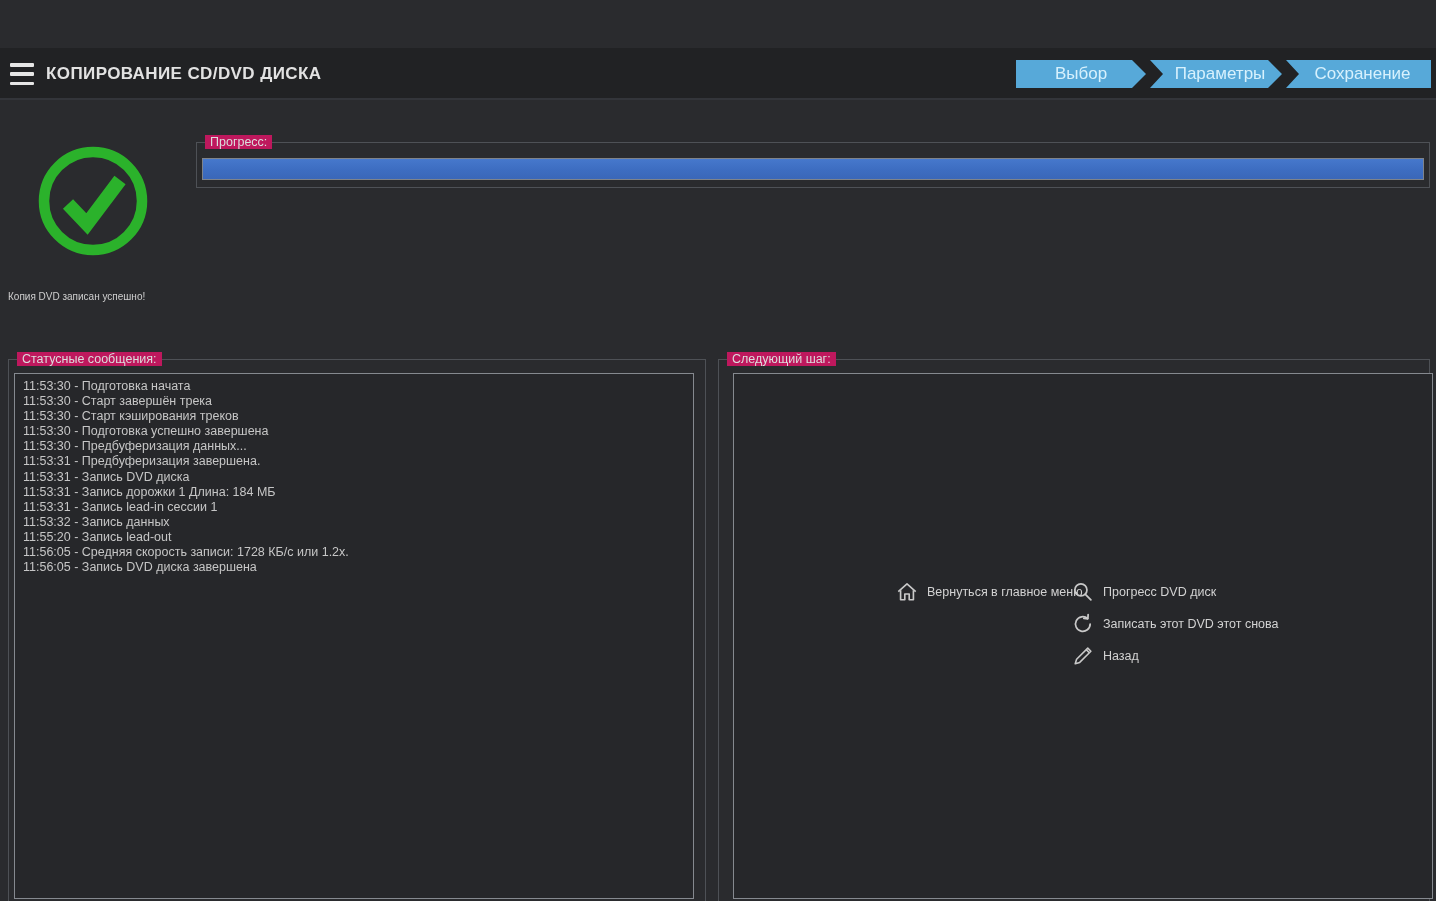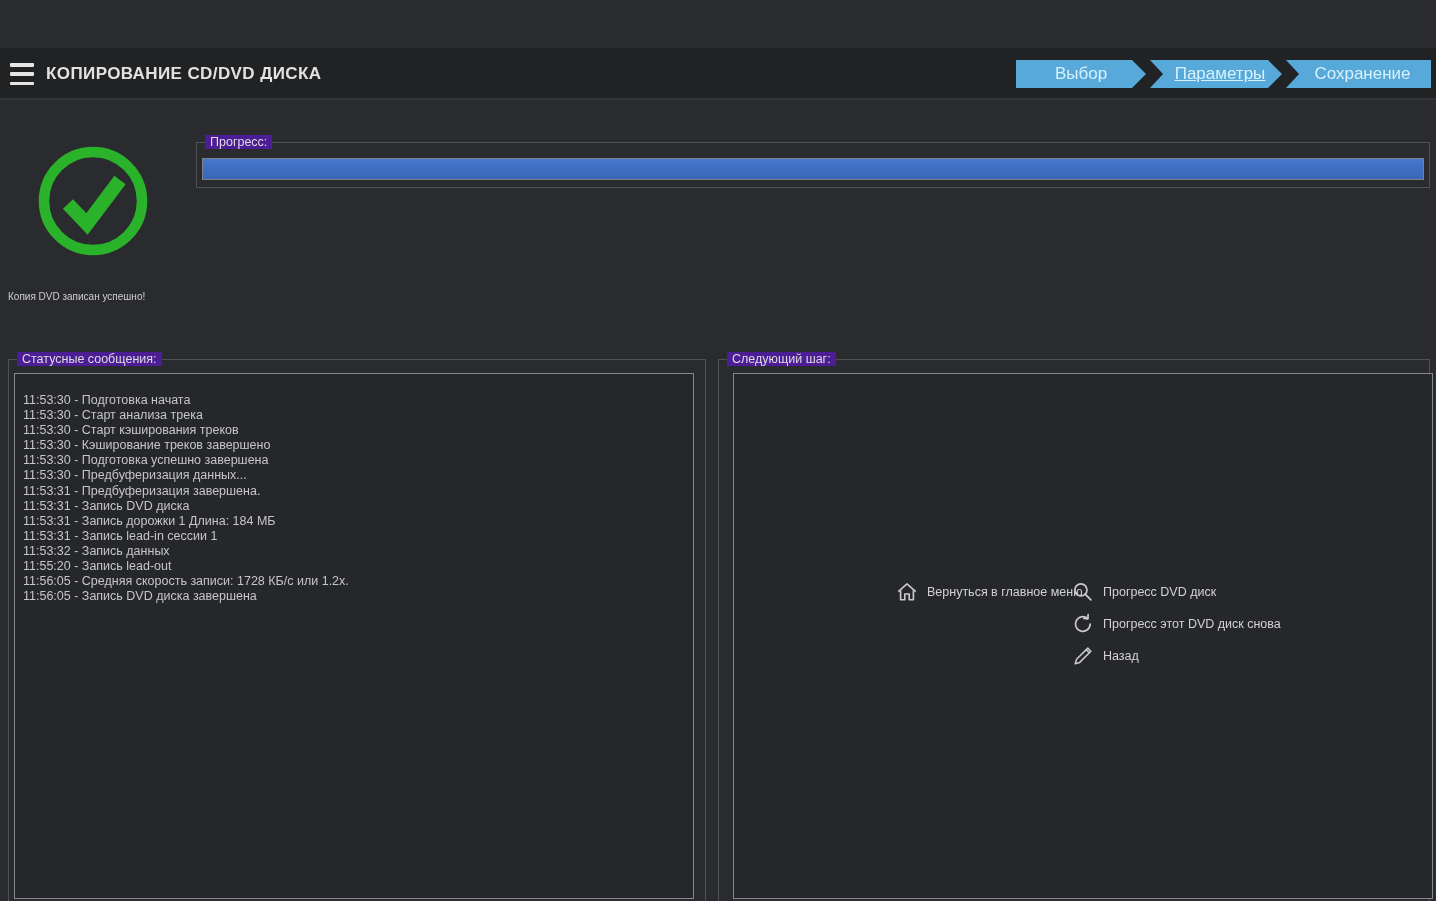--- a/index.html
+++ b/index.html
@@ -13,45 +13,45 @@
   .hamburger { position:absolute; left:10px; top:15px; width:24px; height:22px;
                display:flex; flex-direction:column; justify-content:space-between; cursor:pointer; }
   .hamburger span { display:block; height:3.5px; background:#e6e6e6; border-radius:1px; }
   .page-title { position:absolute; left:46px; top:16px; font-size:17px; font-weight:600;
                 color:#e2e2e2; letter-spacing:0.4px; }
   .steps { position:absolute; right:5px; top:12px; display:flex; }
   .step { height:28px; background:#57a9d9; color:#d7f1fd; font-size:17px;
           display:flex; align-items:center; justify-content:center; cursor:pointer; }
   .step-first { width:130px; clip-path:polygon(0 0,calc(100% - 14px) 0,100% 50%,calc(100% - 14px) 100%,0 100%); }
   .step-mid   { width:132px; margin-left:4px; padding-left:8px;
-          clip-path:polygon(0 0,calc(100% - 14px) 0,100% 50%,calc(100% - 14px) 100%,0 100%,13px 50%);text-decoration:underline; }
+          clip-path:polygon(0 0,calc(100% - 14px) 0,100% 50%,calc(100% - 14px) 100%,0 100%,13px 50%); }
   .step-last  { width:145px; margin-left:4px; padding-left:8px;
           clip-path:polygon(0 0,100% 0,100% 100%,0 100%,13px 50%); }
 
   
   .groupbox { position:absolute; border:1px solid #4e5156; }
-  .gb-label { position:absolute; top:-8px; left:8px; background:#4c1d95; padding:0 5px;
+  .gb-label { position:absolute; top:-8px; left:8px; background:#be185d; padding:0 5px;
               font-size:12.5px; color:#dcdcdc; white-space:nowrap; }
   .innerbox { position:absolute; border:1px solid #85898f; background:#26272a; }
 
   
   .gb-progress { left:196px; top:94px; width:1234px; height:46px; }
   .pbar-track { position:absolute; left:5px; top:15px; width:1222px; height:22px;
                 border:1px solid #7e838a; background:#26272a; }
   .pbar-fill { height:100%; background:#3d6dc1;
                background:linear-gradient(180deg,#4678cc 0%,#3d6dc1 55%,#3a67b8 100%); }
 
   
   .check-icon { position:absolute; left:35px; top:95px; }
   .success-msg { position:absolute; left:8px; top:243px; font-size:10px; color:#cfcfcf; }
 
   
   .gb-status { left:8px; top:311px; width:698px; height:547px; }
   .status-list { left:5px; top:13px; width:680px; height:526px; overflow:hidden;
-                 padding:19px 8px; color:#c6c6c6; font-size:12.5px; line-height:15.1px; }
+                 padding:5px 8px; color:#c6c6c6; font-size:12.5px; line-height:15.1px; }
   .status-line { white-space:nowrap; }
 
   
   .gb-next { left:718px; top:311px; width:712px; height:547px; }
   .next-panel { left:14px; top:13px; width:700px; height:526px; }
   .action { position:absolute; display:flex; align-items:center; gap:9px; cursor:pointer;
             color:#d2d2d2; font-size:12.5px; white-space:nowrap; }
   .action svg { flex:0 0 auto; }
   .act-home    { left:162px; top:207px; }
   .act-check   { left:338px; top:207px; }
@@ -98,23 +98,22 @@
     </div>
   </div>
 
   <div class="success-msg">Копия DVD записан успешно!</div>
 
   <div class="groupbox gb-status">
     <span class="gb-label">Статусные сообщения:</span>
     <div class="innerbox status-list">
 
     <div class="status-line">11:53:30 - Подготовка начата</div>
-        <div class="status-line">11:53:30 - Старт анализа трека</div>
+        <div class="status-line">11:53:30 - Старт завершён трека</div>
         <div class="status-line">11:53:30 - Старт кэширования треков</div>
-        <div class="status-line">11:53:30 - Кэширование треков завершено</div>
         <div class="status-line">11:53:30 - Подготовка успешно завершена</div>
         <div class="status-line">11:53:30 - Предбуферизация данных...</div>
         <div class="status-line">11:53:31 - Предбуферизация завершена.</div>
         <div class="status-line">11:53:31 - Запись DVD диска</div>
         <div class="status-line">11:53:31 - Запись дорожки 1 Длина: 184 МБ</div>
         <div class="status-line">11:53:31 - Запись lead-in сессии 1</div>
         <div class="status-line">11:53:32 - Запись данных</div>
         <div class="status-line">11:55:20 - Запись lead-out</div>
         <div class="status-line">11:56:05 - Средняя скорость записи: 1728 КБ/с или  1.2x.</div>
         <div class="status-line">11:56:05 - Запись DVD диска завершена</div>
@@ -139,21 +138,21 @@
           <line x1="14.6" y1="14.6" x2="20.6" y2="20.6"></line>
         </svg>
         <span>Прогресс DVD диск</span>
       </div>
 
       <div class="action act-again">
         <svg width="22" height="22" viewBox="0 0 24 24" fill="none" stroke="#c9c9c9" stroke-width="1.9" stroke-linecap="round" stroke-linejoin="round">
           <path d="M19.8 12 a8 8 0 1 1 -2.7-6"></path>
           <polyline points="17.6,1.8 17.3,6.3 12.9,5.9"></polyline>
         </svg>
-        <span>Прогресс этот DVD диск снова</span>
+        <span>Записать этот DVD этот снова</span>
       </div>
 
       <div class="action act-back">
         <svg width="22" height="22" viewBox="0 0 24 24" fill="none" stroke="#c9c9c9" stroke-width="1.7" stroke-linejoin="round">
           <path d="M3.5 20.5 L5 15.6 L17.2 3.4 L20.6 6.8 L8.4 19 L3.5 20.5 Z"></path>
           <path d="M15.5 5.1 L18.9 8.5"></path>
         </svg>
         <span>Назад</span>
       </div>
 

